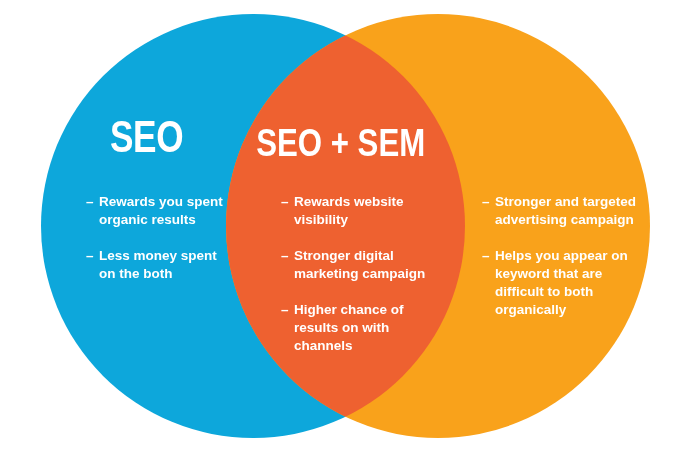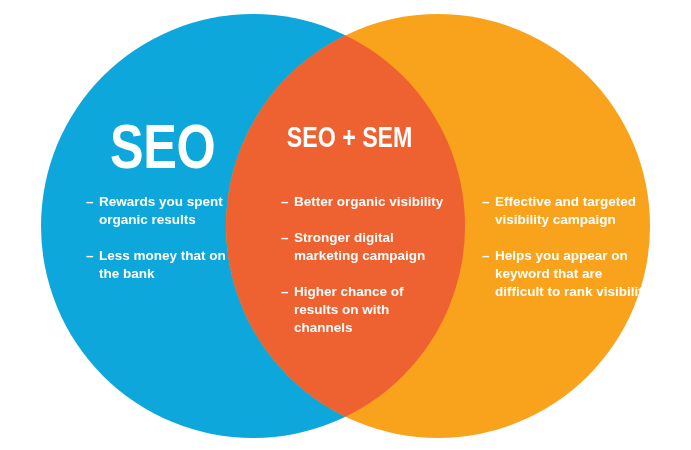--- a/index.html
+++ b/index.html
@@ -24,27 +24,27 @@
   .c-sem{fill:var(--c-sem-circle);}
   .c-overlap{fill:var(--c-overlap);}
 
   .title{
     position:absolute;
     color:var(--c-text);
     font-weight:700;
     line-height:1;
     white-space:nowrap;
   }
-  .title-big{font-size:63px;letter-spacing:-0.5px;}
+  .title-big{font-size:44px;letter-spacing:-0.5px;}
   .title-big .squeeze{display:inline-block;transform:scaleX(0.80);transform-origin:left top;}
   .title-seo{left:110px;top:115px;}
   .title-sem{left:469px;top:115px;}
   .title-mid{
-    left:250px;top:123px;width:200px;
-    text-align:center;font-size:29px;
+    left:235px;top:123px;width:200px;
+    text-align:center;font-size:39px;
   }
   .title-mid .squeeze{display:inline-block;transform:scaleX(0.80);transform-origin:center top;}
 
   .bullets{
     position:absolute;
     color:var(--c-text);
     font-size:13.5px;
     font-weight:700;
     line-height:18px;
   }
@@ -85,43 +85,43 @@
   </div>
 
 
   <div class="bullets bullets-seo">
     <div class="bullet">
       <span class="dash">–</span>
       <span class="btext">Rewards you spent organic results</span>
     </div>
     <div class="bullet">
       <span class="dash">–</span>
-      <span class="btext">Less money that on the bank</span>
+      <span class="btext">Less money spent on the both</span>
     </div>
   </div>
 
   <div class="bullets bullets-mid">
     <div class="bullet">
       <span class="dash">–</span>
-      <span class="btext">Better organic visibility</span>
+      <span class="btext">Rewards website visibility</span>
     </div>
     <div class="bullet">
       <span class="dash">–</span>
       <span class="btext">Stronger digital marketing campaign</span>
     </div>
     <div class="bullet">
       <span class="dash">–</span>
       <span class="btext">Higher chance of results on with channels</span>
     </div>
   </div>
 
   <div class="bullets bullets-sem">
     <div class="bullet">
       <span class="dash">–</span>
-      <span class="btext">Effective and targeted visibility campaign</span>
+      <span class="btext">Stronger and targeted advertising campaign</span>
     </div>
     <div class="bullet">
       <span class="dash">–</span>
-      <span class="btext">Helps you appear on keyword that are difficult to rank visibility</span>
+      <span class="btext">Helps you appear on keyword that are difficult to both organically</span>
     </div>
   </div>
 
 </div>
 
 </body></html>

